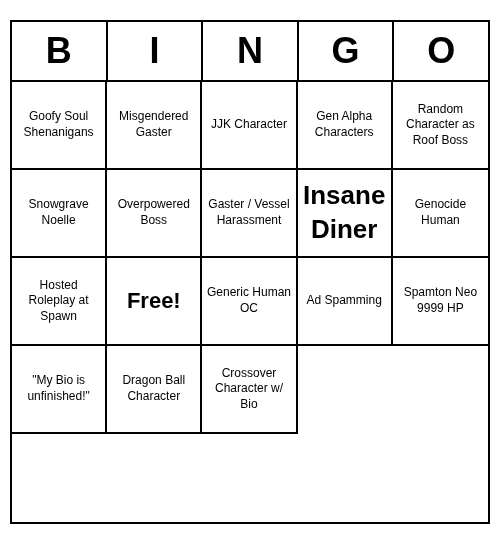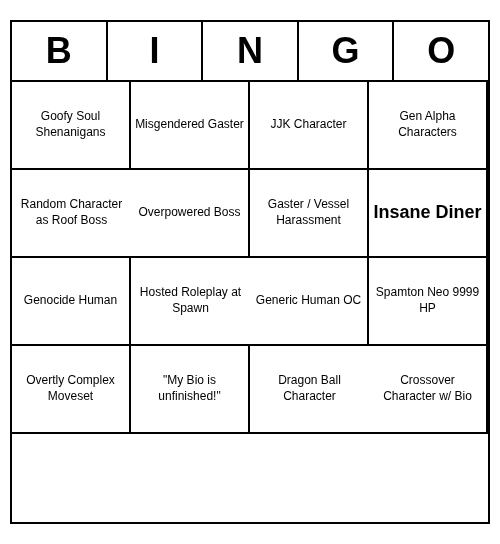--- a/index.html
+++ b/index.html
@@ -26,21 +26,21 @@
       font-size: 36px;
       font-weight: bold;
       padding: 8px 0;
       border-right: 2px solid #000;
     }
     .bingo-header-cell:last-child {
       border-right: none;
     }
     .bingo-grid {
       display: grid;
-      grid-template-columns: repeat(4, 1fr);
+      grid-template-columns: repeat(5, 1fr);
       grid-template-rows: repeat(5, 1fr);
     }
     .bingo-cell {
       border-right: 2px solid #000;
       border-bottom: 2px solid #000;
       min-height: 88px;
       display: flex;
       align-items: center;
       justify-content: center;
       text-align: center;
@@ -52,46 +52,48 @@
       border-right: none;
     }
     .bingo-cell:nth-child(n+21) {
       border-bottom: none;
     }
     .bingo-cell.free {
       font-size: 22px;
       font-weight: bold;
     }
     .bingo-cell.large-text {
-      font-size: 18px;
+      font-size: 26px;
       font-weight: bold;
     }
   </style>
 </head>
 <body>
 
 <div class="bingo-card">
   <div class="bingo-header">
     <div class="bingo-header-cell">B</div>
     <div class="bingo-header-cell">I</div>
     <div class="bingo-header-cell">N</div>
     <div class="bingo-header-cell">G</div>
     <div class="bingo-header-cell">O</div>
   </div>
   <div class="bingo-grid" id="bingo-grid">
   <div class="bingo-cell">Goofy Soul Shenanigans</div>
       <div class="bingo-cell">Misgendered Gaster</div>
       <div class="bingo-cell">JJK Character</div>
       <div class="bingo-cell">Gen Alpha Characters</div>
       <div class="bingo-cell">Random Character as Roof Boss</div>
+      <div class="bingo-cell">Snowgrave Noelle</div>
       <div class="bingo-cell">Overpowered Boss</div>
       <div class="bingo-cell">Gaster / Vessel Harassment</div>
       <div class="bingo-cell large-text">Insane Diner</div>
       <div class="bingo-cell">Genocide Human</div>
       <div class="bingo-cell">Hosted Roleplay at Spawn</div>
+      <div class="bingo-cell free">Free!</div>
       <div class="bingo-cell">Generic Human OC</div>
+      <div class="bingo-cell">Ad Spamming</div>
       <div class="bingo-cell">Spamton Neo 9999 HP</div>
-      <div class="bingo-cell">Overtly Complex Moveset</div>
       <div class="bingo-cell">"My Bio is unfinished!"</div>
       <div class="bingo-cell">Dragon Ball Character</div>
       <div class="bingo-cell">Crossover Character w/ Bio</div>
     </div>
 </div>
 
 </body></html>

